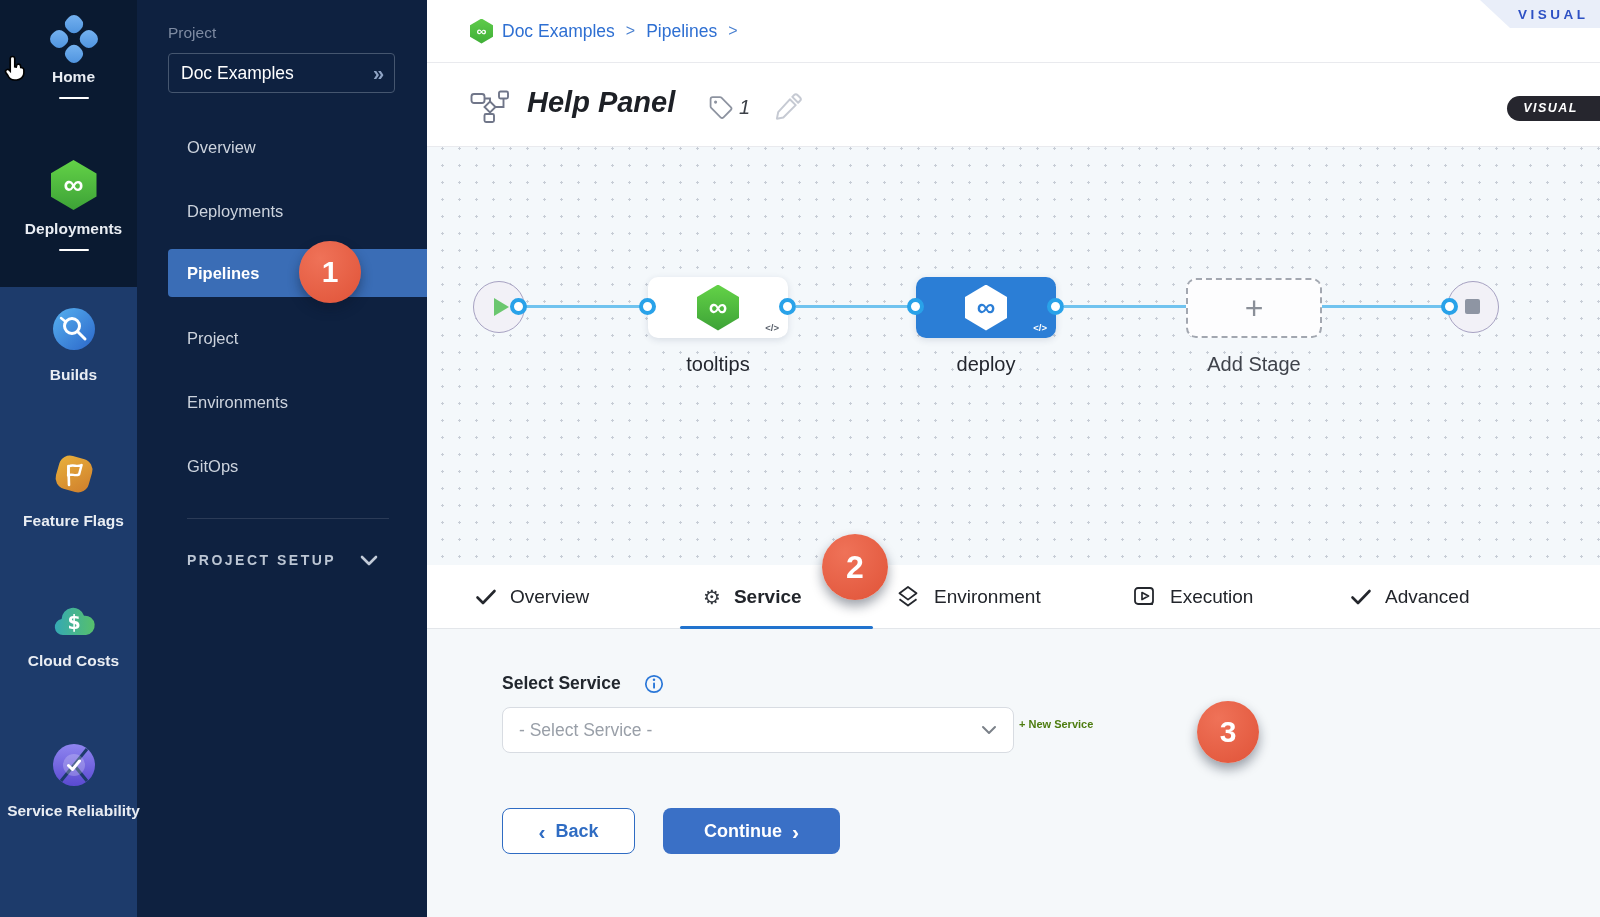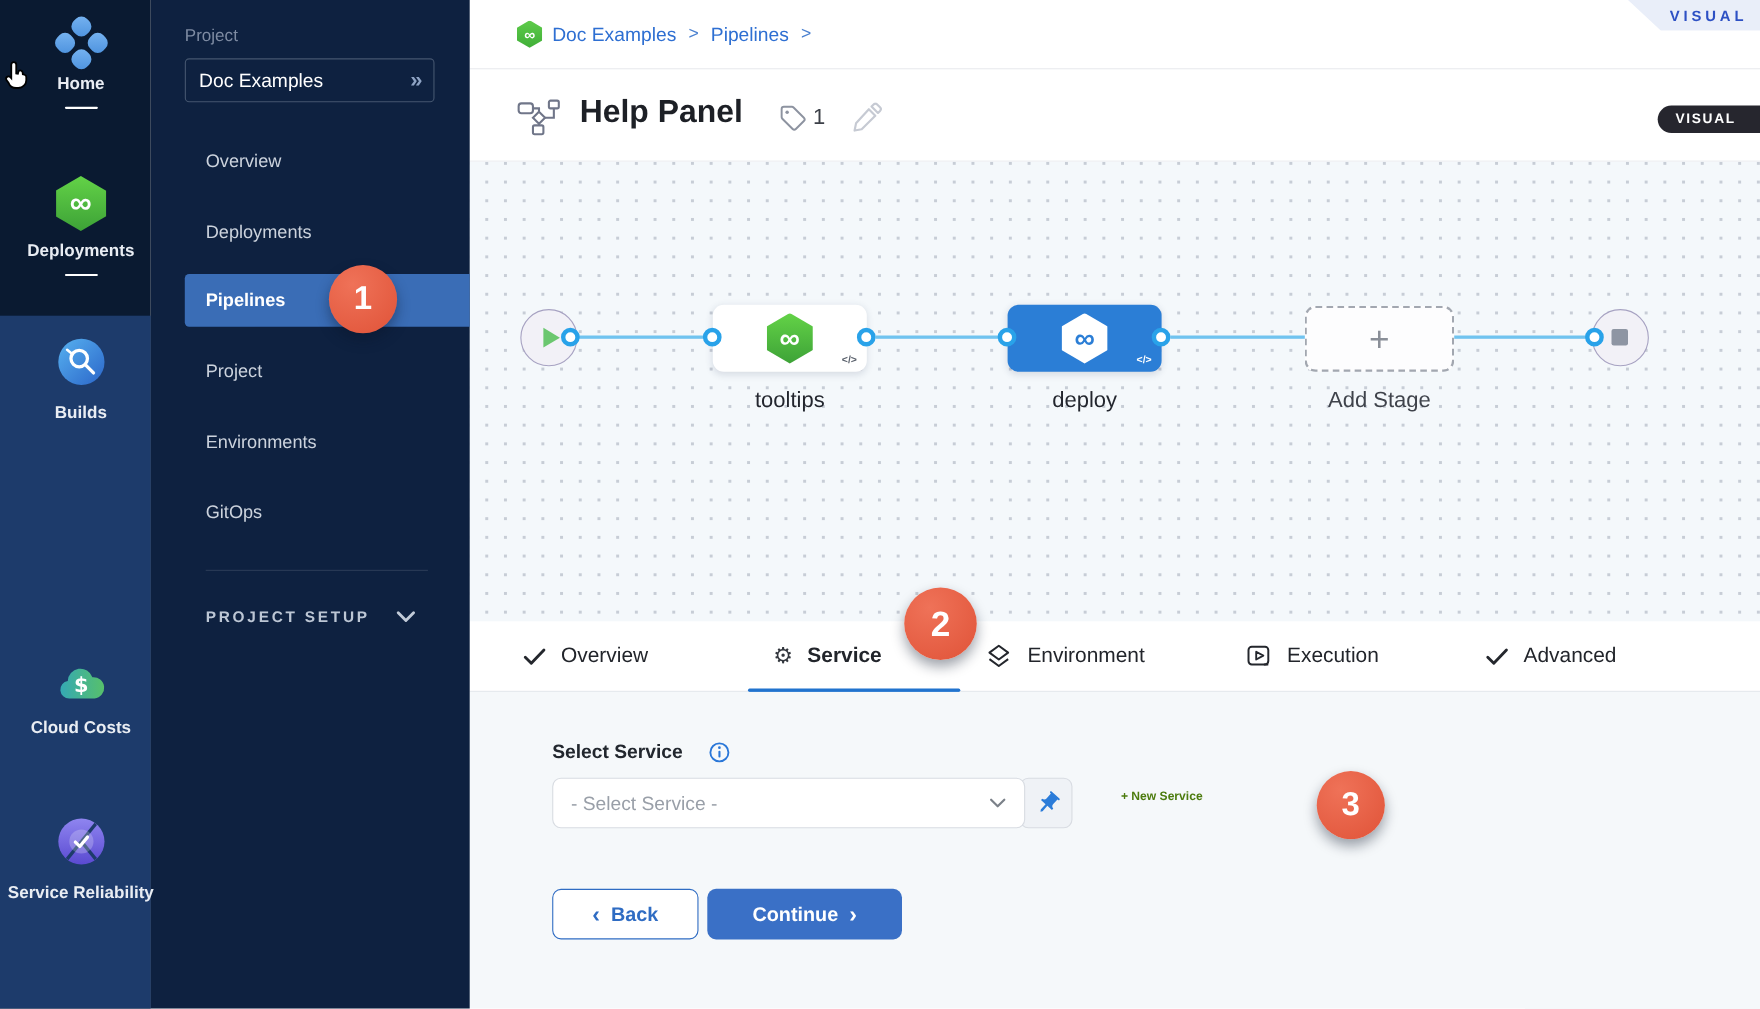--- a/index.html
+++ b/index.html
@@ -46,21 +46,21 @@
   .crumbbar { position:absolute; left:0; top:0; width:1173px; height:63px; background:#fff;
     border-bottom:1px solid #e9eaee; display:flex; align-items:center; padding-left:43px; gap:9px; }
   .crumb-hex { width:23px; height:25px; background:linear-gradient(180deg,#5ecb4a,#3fae37); color:#fff; font-size:14px; }
   .crumb-link { color:#2e6fd2; font-size:17.5px; cursor:pointer; }
   .crumb-sep { color:#4a80d0; font-size:16px; padding:0 2px; }
   .ribbon { position:absolute; right:0; top:0; width:120px; height:28px; background:#e9eef9;
     clip-path:polygon(0 0,100% 0,100% 100%,30px 100%); color:#2d50c4; font-size:13.5px; font-weight:700;
     letter-spacing:3.5px; line-height:29px; padding-left:38px; }
 
   .headbar { position:absolute; left:0; top:64px; width:1173px; height:83px; background:#fff;
-    border-bottom:1px solid #e9eaee; }
+    border-bottom:1px solid #e9eaee;font-style:italic; }
   .graph-icon { position:absolute; left:43px; top:26px; }
   .page-title { position:absolute; left:100px; top:22px; font-size:29px; font-weight:700; color:#1d2026; }
   .tag-wrap { position:absolute; left:281px; top:31px; display:flex; align-items:center; gap:5px; }
   .tag-count { color:#3c4048; font-size:20px; }
   .pencil { position:absolute; left:347px; top:29px; cursor:pointer; }
   .visual-pill { position:absolute; right:-8px; top:32px; height:25px; border-radius:14px 0 0 14px;
     background:#26262e; color:#fff; font-size:12.5px; font-weight:700; letter-spacing:1.5px;
     line-height:25px; padding:0 30px 0 16px; cursor:pointer; }
 
   
@@ -94,32 +94,32 @@
   .tab { position:absolute; top:0; height:63px; display:flex; align-items:center; gap:13px;
     font-size:19px; color:#22252b; font-weight:500; cursor:pointer; }
   .tab.active { font-weight:600; }
   .tab-underline { position:absolute; left:253px; bottom:-1px; width:193px; height:3px; background:#2173ce; border-radius:2px; }
   .gear-glyph { font-size:20px; color:#33373e; }
 
   
   .formarea { position:absolute; left:0; top:629px; width:1173px; height:288px; background:#f5f8fa; }
   .fld-label { position:absolute; left:75px; top:44px; display:flex; align-items:center; gap:23px;
     font-size:17.5px; font-weight:700; color:#22272e; }
-  .sel-box { position:absolute; left:75px; top:78px; width:430px; height:46px; background:#fff;
+  .sel-box { position:absolute; left:75px; top:78px; width:512px; height:46px; background:#fff;
     border:1px solid #d8dce2; border-radius:8px; z-index:2; cursor:pointer;
     display:flex; align-items:center; padding:0 16px; }
   .sel-placeholder { color:#999fa8; font-size:17.5px; flex:1; }
   .pin-box { position:absolute; left:500px; top:78px; width:48px; height:46px; background:#eff2f6;
     border:1px solid #d8dce2; border-radius:8px; z-index:1; cursor:pointer;
     display:flex; align-items:center; justify-content:flex-end; padding-right:9px; }
   .new-service { position:absolute; left:592px; top:89px; color:#4d7c0f; font-size:11px; font-weight:700; cursor:pointer; }
   .btn { position:absolute; top:179px; height:46px; border-radius:8px; display:flex; align-items:center;
     justify-content:center; gap:10px; font-size:18px; font-weight:700; cursor:pointer; }
   .btn-back { left:75px; width:133px; background:#fff; border:1.5px solid #2f6cc3; color:#2f6cc3; }
-  .btn-continue { left:216px; width:177px; background:#3a70c6; color:#fff; }
+  .btn-continue { left:236px; width:177px; background:#3a70c6; color:#fff; }
   .btn-chev { font-size:21px; font-weight:700; line-height:1; }
 </style>
 </head>
 <body>
 
 <div class="app">
 
   <aside class="rail">
     <div class="rail-section"></div>
 
@@ -155,20 +155,36 @@
             </linearGradient>
           </defs>
         <circle cx="23" cy="23" r="21" fill="url(#gb)"></circle>
         <circle cx="21" cy="20" r="7.5" fill="none" stroke="#fff" stroke-width="3"></circle>
         <line x1="26.5" y1="25.5" x2="34" y2="33" stroke="#fff" stroke-width="3" stroke-linecap="round"></line>
         <line x1="10" y1="12" x2="15" y2="16" stroke="#fff" stroke-width="2.4" stroke-linecap="round"></line>
       </svg>
       <div class="rail-label">Builds</div>
     </div>
 
+    <div class="rail-item" style="top:450px">
+      <svg width="48" height="48" viewBox="0 0 48 48">
+        <defs>
+            <linearGradient id="gf" x1="0" y1="0" x2="1" y2="1">
+          <stop offset="0" stop-color="#e9b13c"></stop>
+              <stop offset="1" stop-color="#cf7e2c"></stop>
+            </linearGradient>
+          </defs>
+        <g transform="rotate(16 24 24)">
+            <rect x="7" y="7" width="34" height="34" rx="11" fill="url(#gf)"></rect>
+          </g>
+        <path d="M19 35l-.6-19" stroke="#fff" stroke-width="2.6" stroke-linecap="round"></path>
+        <path d="M18.6 16.5c4.5-2.8 8.5 1.2 13-1.6l-2.5 9.5c-4 2.4-7.5-1.3-11 1z" fill="none" stroke="#fff" stroke-width="2.4" stroke-linejoin="round"></path>
+      </svg>
+      <div class="rail-label">Feature Flags</div>
+    </div>
 
     <div class="rail-item" style="top:598px">
       <svg width="46" height="40" viewBox="0 0 46 40">
         <defs>
             <linearGradient id="gc" x1="0" y1="0" x2="1" y2="0">
           <stop offset="0" stop-color="#35a9b4"></stop>
               <stop offset="1" stop-color="#57c06b"></stop>
             </linearGradient>
           </defs>
         <path d="M35 37H12a8 8 0 0 1-1.4-15.9A11.5 11.5 0 0 1 33 17.7 7.6 7.6 0 0 1 35 37z" fill="url(#gc)"></path>

